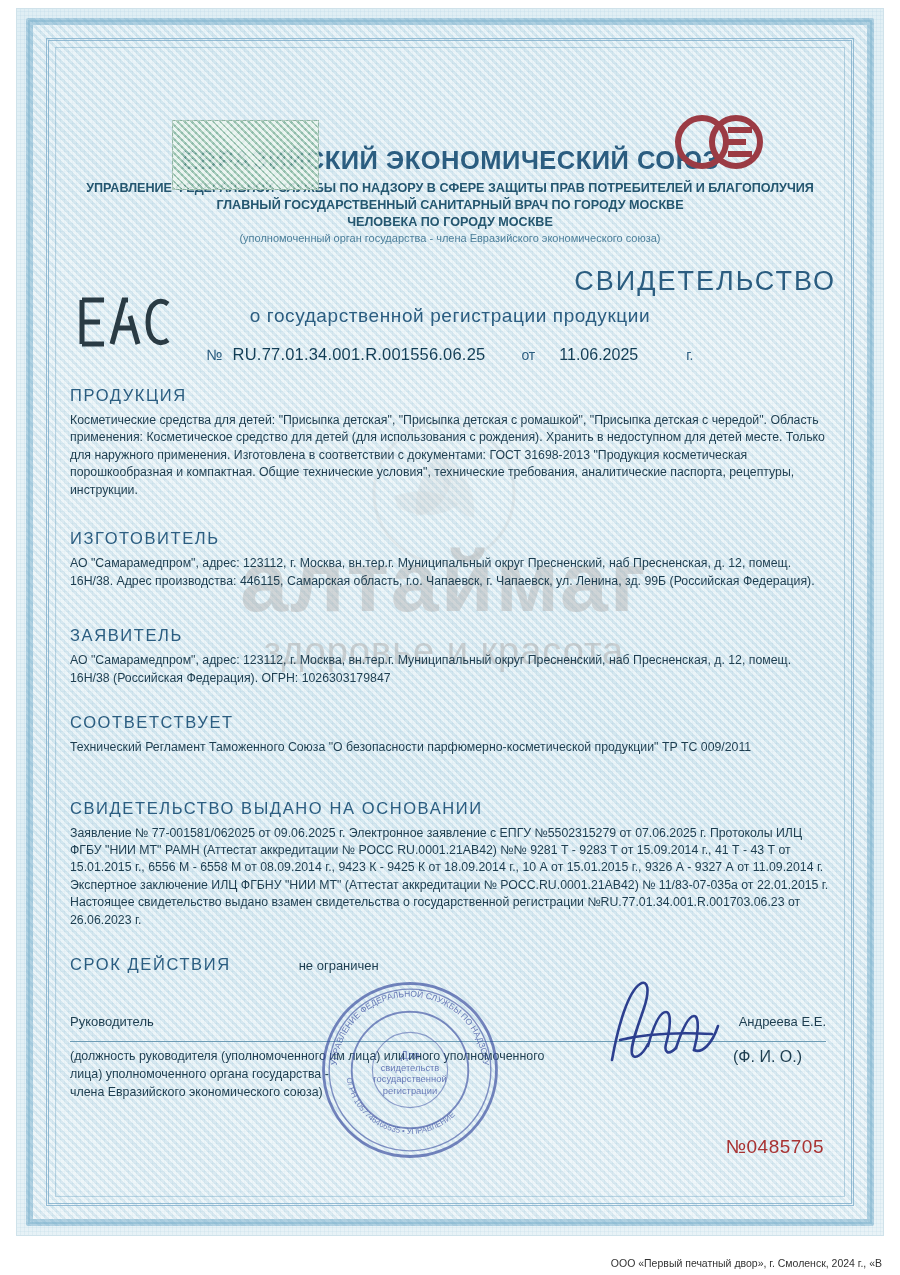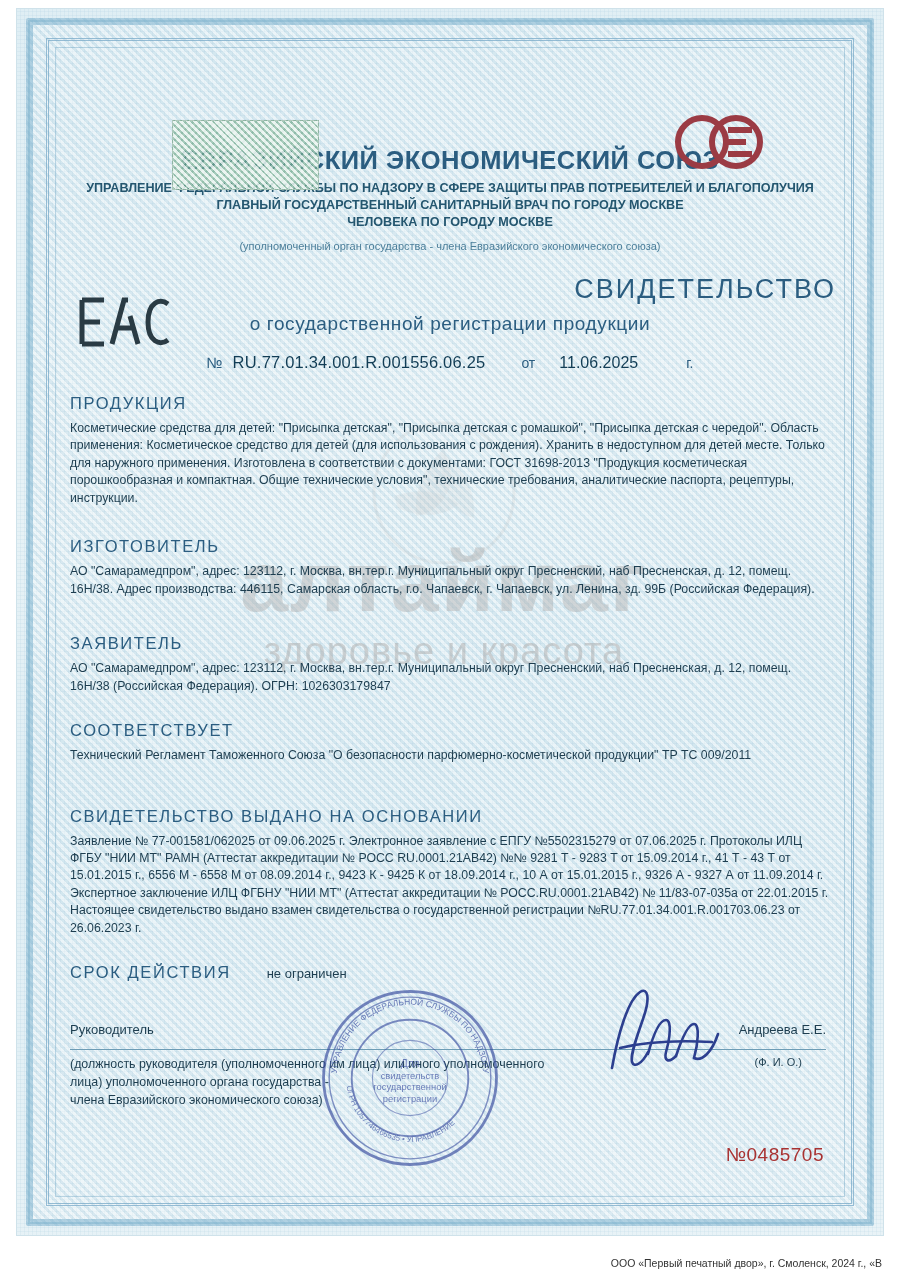--- a/index.html
+++ b/index.html
@@ -131,21 +131,21 @@
     color: #24566f;
     font-size: 12.6px;
     font-weight: bold;
     line-height: 1.35;
     margin-top: 5px;
   }
   .org-note {
     text-align: center;
     color: #4b7e99;
     font-size: 11px;
-    margin-top: 9px;
+    margin-top: 1px;
   }
   .eac-block {
     position: absolute;
     left: 10px;
     top: 242px;
     width: 110px;
     z-index: 6;
   }
   .main-title {
     text-align: right;
@@ -209,20 +209,21 @@
     line-height: 1.42;
     max-width: 760px;
   }
   .sec-sootv { margin-top: 26px; }
   .sec-osnov { margin-top: 26px; }
   .srok-row {
     margin-top: 26px;
     padding-left: 6px;
     display: flex;
     align-items: baseline;
+    gap: 32px;
   }
   .srok-row .section-head { margin-bottom: 0; }
   .srok-val {
     color: #1d3d4f;
     font-size: 13px;
     margin-left: 36px;
   }
   .sign-area {
     position: relative;
     margin-top: 20px;
@@ -257,21 +258,21 @@
     color: #1d3d4f;
     font-size: 12.4px;
     line-height: 1.45;
     width: 620px;
   }
   .fio-note {
     position: absolute;
     right: 34px;
     top: 54px;
     color: #1d3d4f;
-    font-size: 11px;
+    font-size: 16px;
   }
   .stamp {
     position: absolute;
     left: 252px;
     top: -18px;
     width: 188px;
     height: 188px;
     z-index: 7;
     opacity: 0.85;
   }

